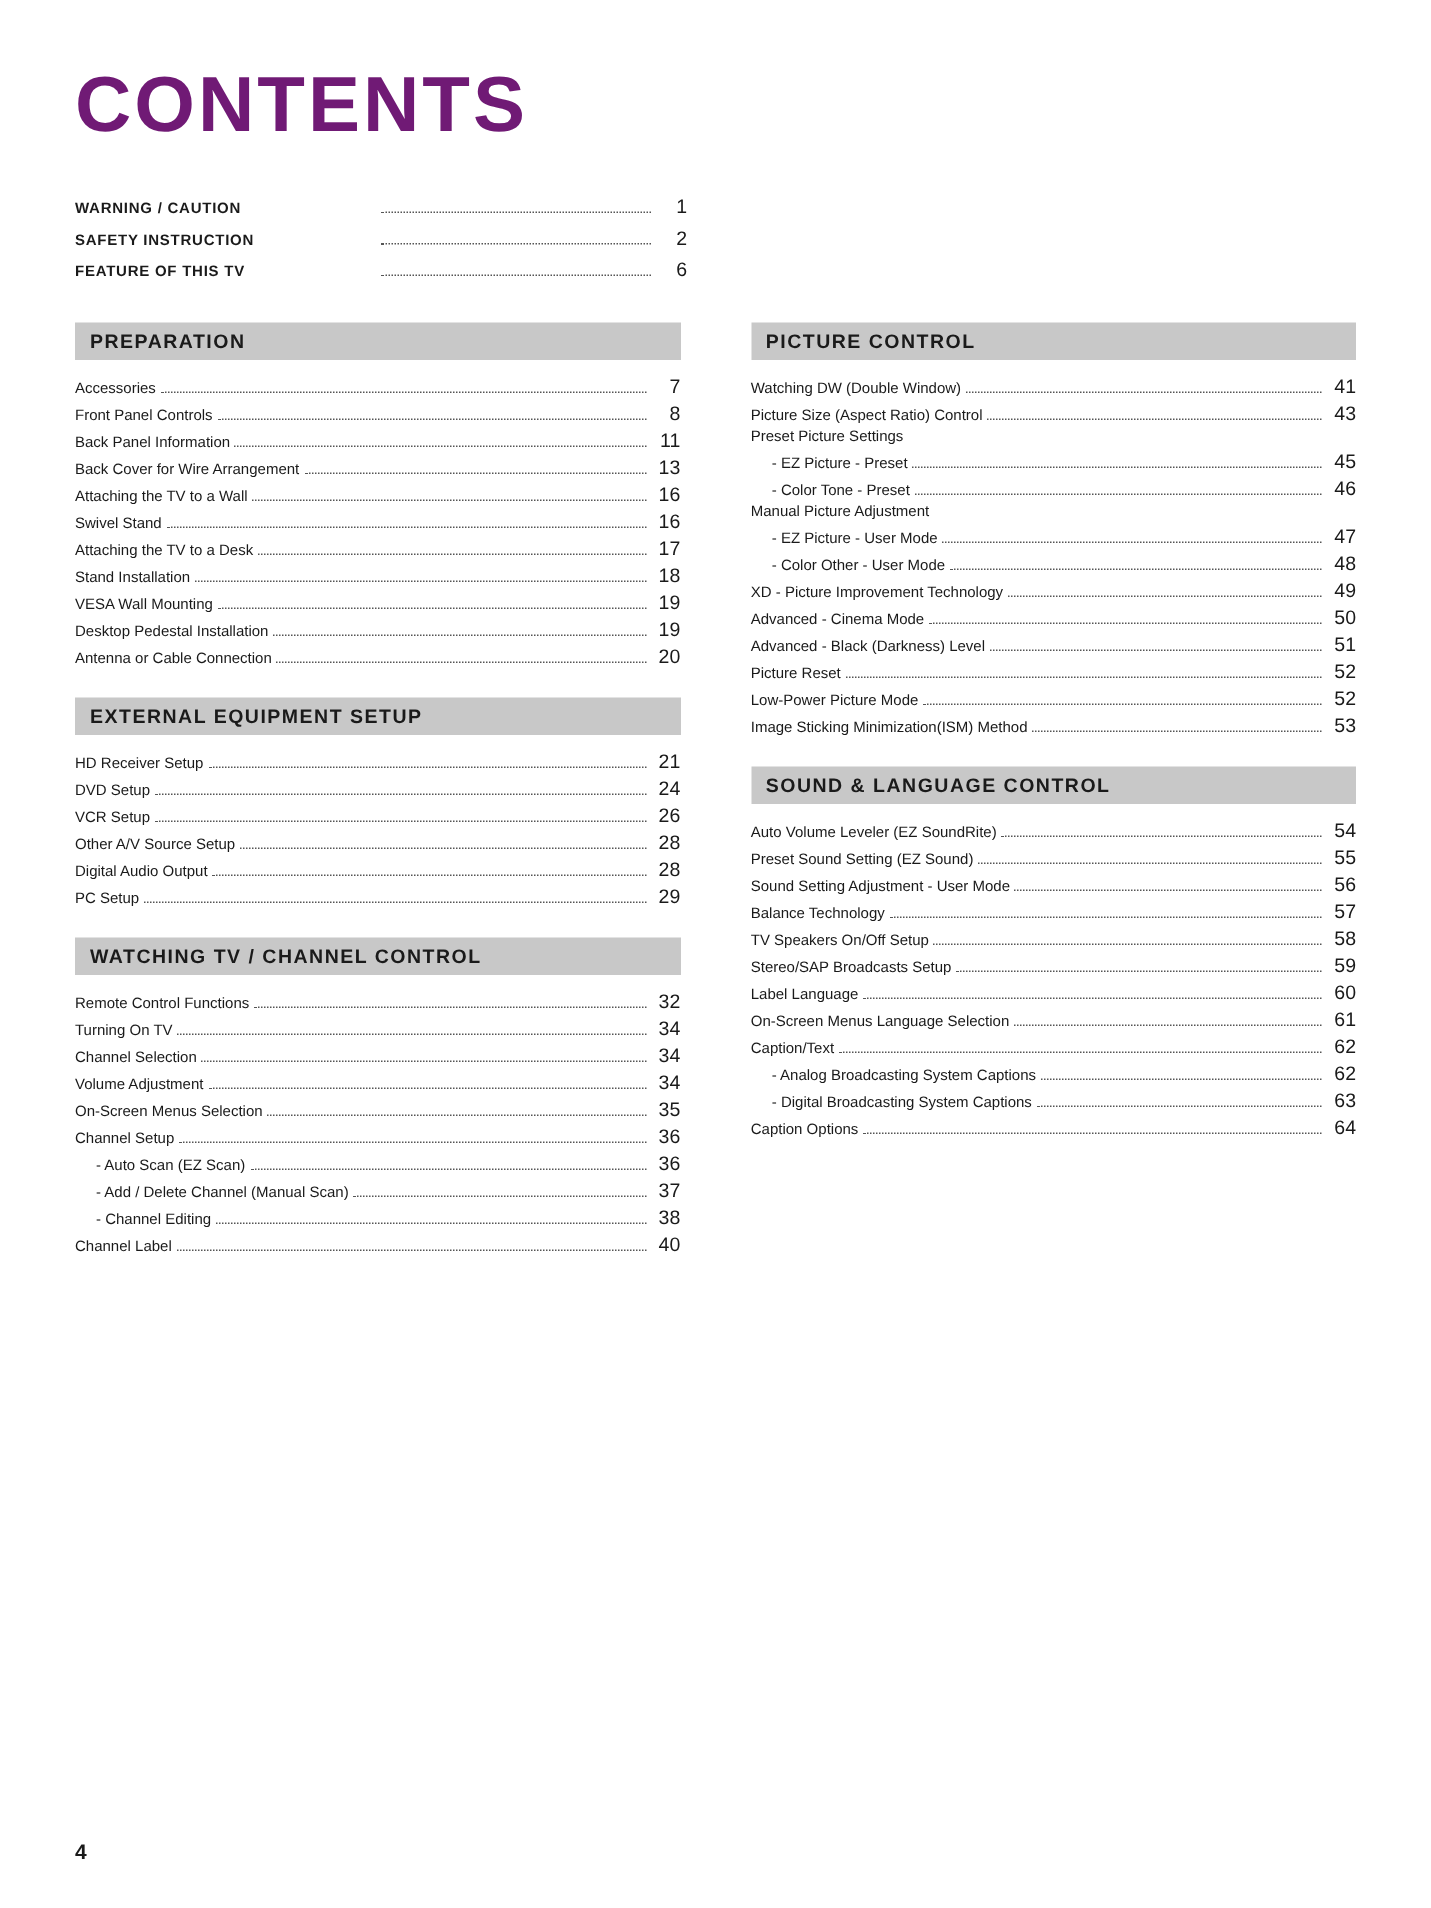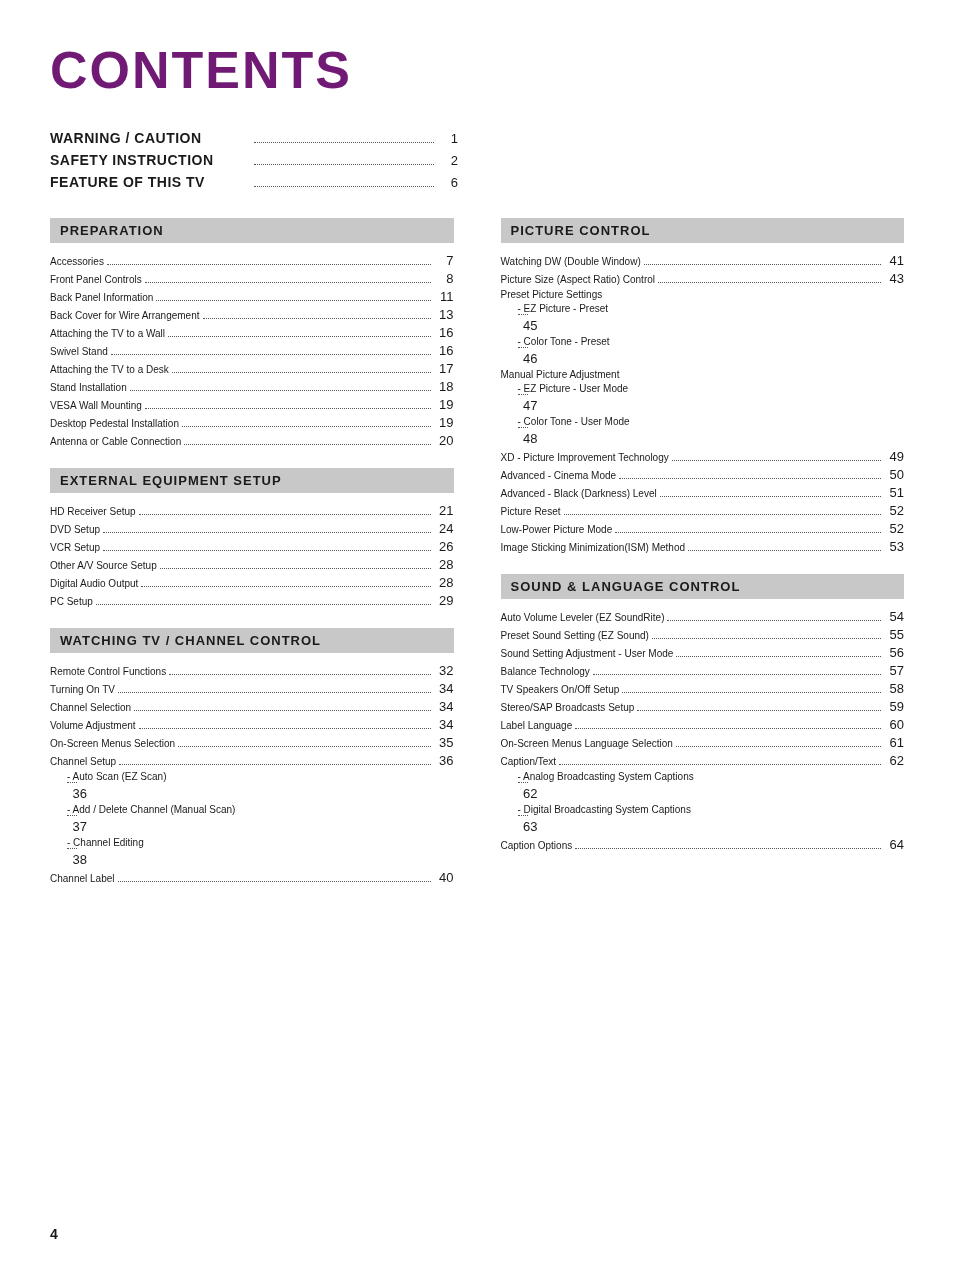--- a/index.html
+++ b/index.html
@@ -22,21 +22,21 @@
     .top-links {
       margin-bottom: 28px;
     }
     .top-link-item {
       display: flex;
       align-items: baseline;
       margin-bottom: 6px;
     }
     .top-link-label {
       font-weight: 900;
-      font-size: 14px;
+      font-size: 10px;
       letter-spacing: 0.5px;
       min-width: 200px;
     }
     .dots {
       flex: 1;
       border-bottom: 1px dotted #555;
       margin: 0 4px 3px 4px;
       max-width: 180px;
     }
     .page-num {
@@ -62,21 +62,20 @@
       text-transform: uppercase;
     }
     .toc-item {
       display: flex;
       align-items: baseline;
       margin-bottom: 3px;
       padding-left: 0px;
     }
     .toc-item.indented {
       padding-left: 14px;
-      flex-direction: column;
     }
     .toc-label {
       font-size: 10px;
       white-space: nowrap;
       flex-shrink: 0;
     }
     .toc-dots {
       flex: 1;
       border-bottom: 1px dotted #555;
       margin: 0 3px 3px 3px;
@@ -294,21 +293,21 @@
         </div>
         <div class="toc-item">
           <span class="toc-label">Manual Picture Adjustment</span>
         </div>
         <div class="toc-item indented">
           <span class="toc-label">- EZ Picture - User Mode</span>
           <span class="toc-dots"></span>
           <span class="toc-page">47</span>
         </div>
         <div class="toc-item indented">
-          <span class="toc-label">- Color Tone - User Mode</span>
+          <span class="toc-label">- Color Other - User Mode</span>
           <span class="toc-dots"></span>
           <span class="toc-page">48</span>
         </div>
         <div class="toc-item">
           <span class="toc-label">XD - Picture Improvement Technology</span>
           <span class="toc-dots"></span>
           <span class="toc-page">49</span>
         </div>
         <div class="toc-item">
           <span class="toc-label">Advanced - Cinema Mode</span>

